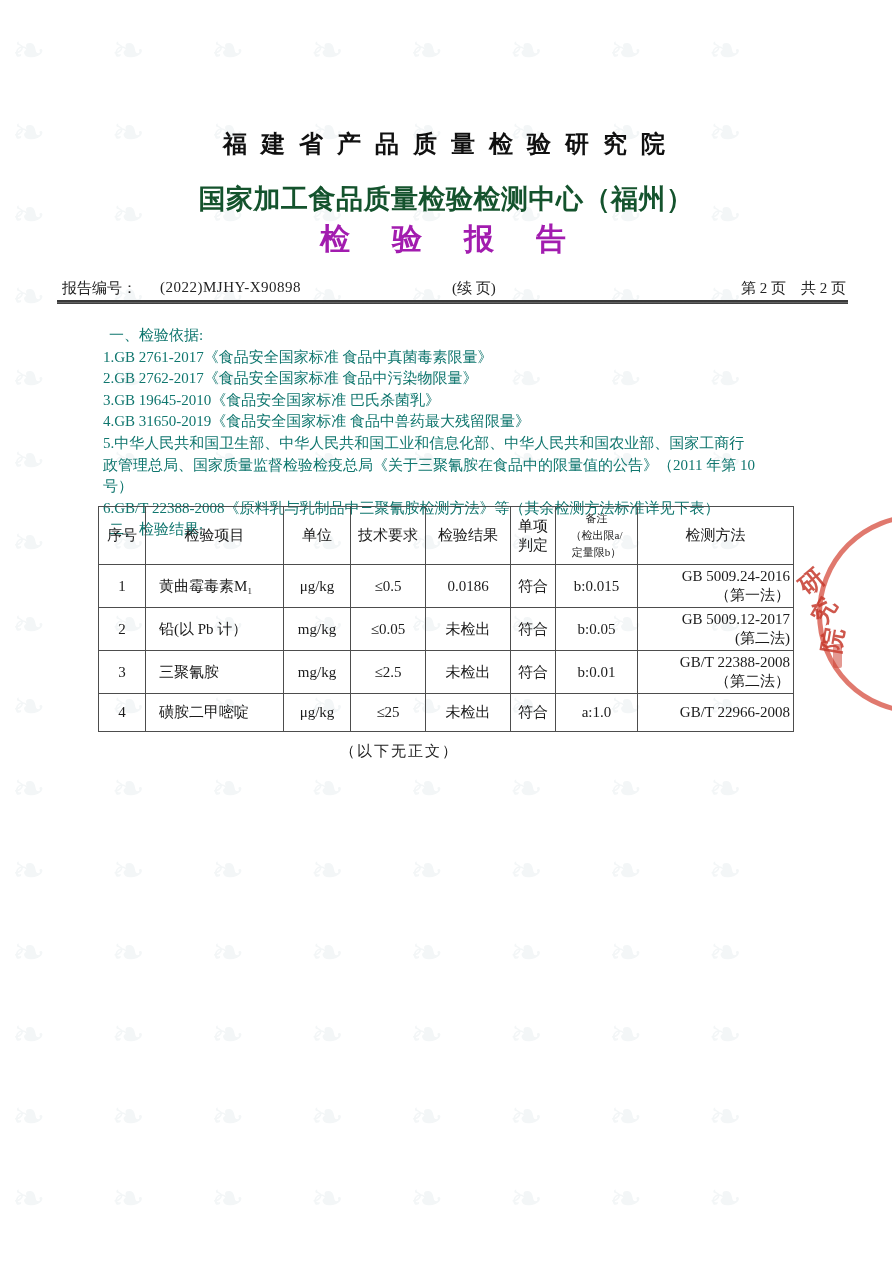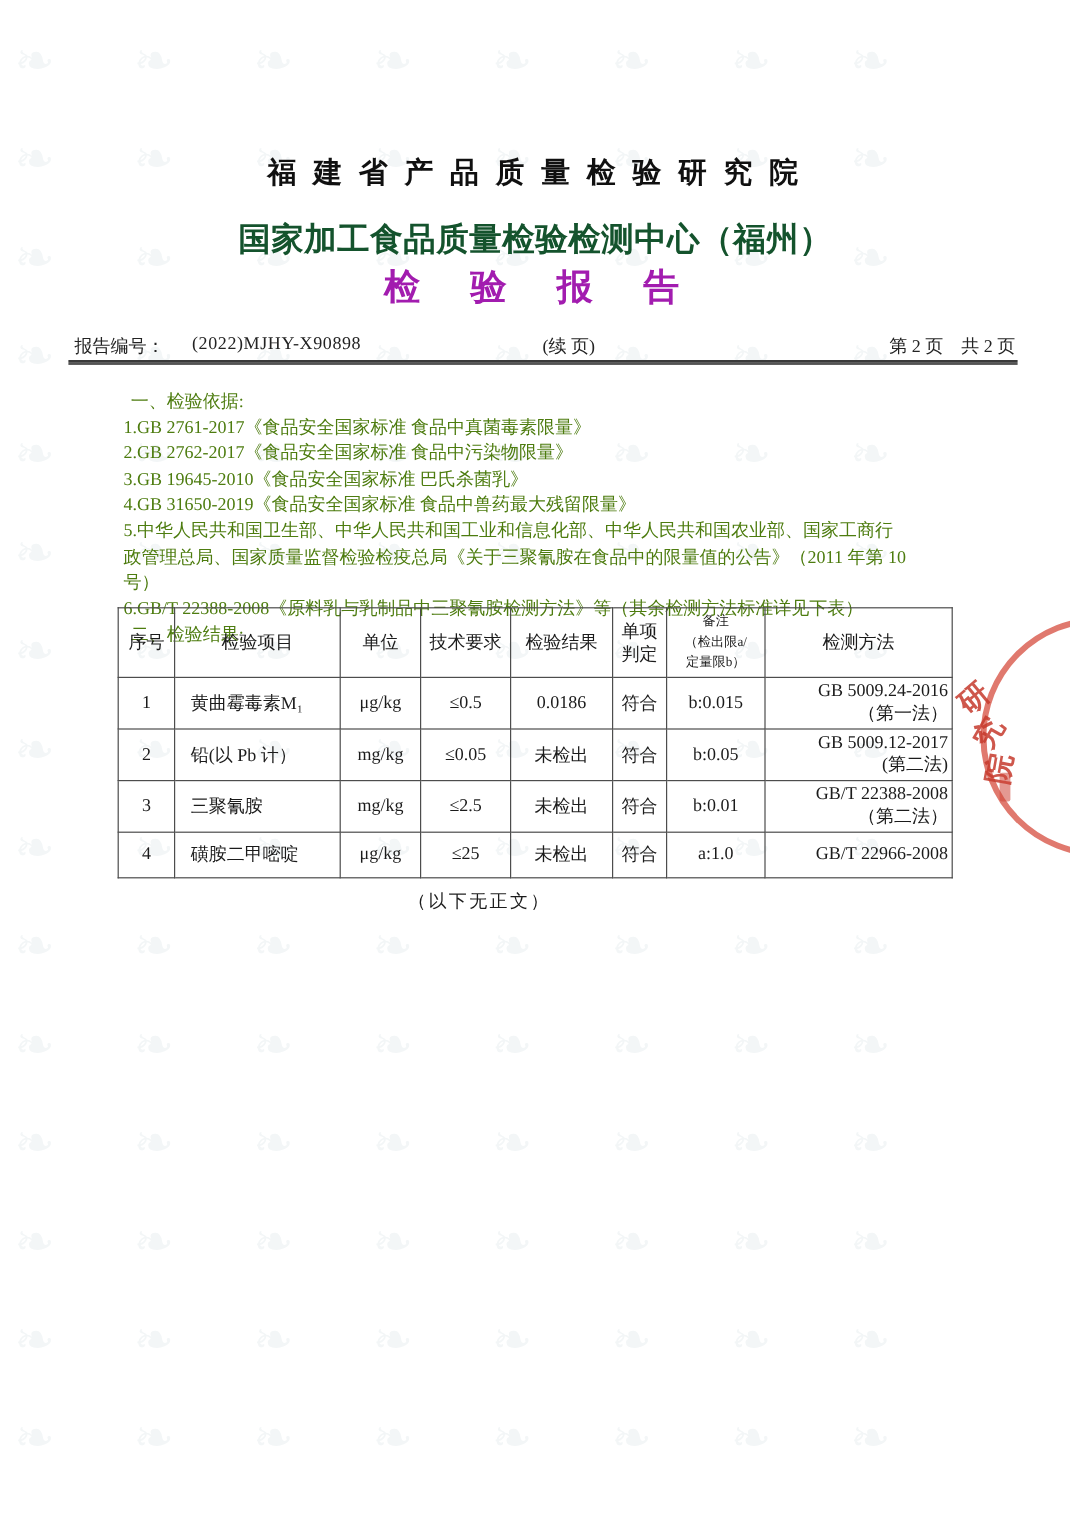--- a/index.html
+++ b/index.html
@@ -48,21 +48,21 @@
   .meta .value{position:absolute;left:160px;top:0;letter-spacing:0.5px;}
   .meta .cont{position:absolute;left:452px;top:0;}
   .meta .pages{position:absolute;right:46px;top:0;}
   .rule{
     position:absolute;top:300px;left:57px;width:791px;height:4px;
     background:linear-gradient(#3a3a3a 45%,#6b6b6b 55%,#303030 100%);
   }
   
   .basis{
     position:absolute;top:325px;left:103px;width:668px;
-    font-size:15px;line-height:21.6px;color:#4d7c0f;
+    font-size:15px;line-height:21.6px;color:#0f766e;
   }
   .basis .line{white-space:pre;}
   .basis .line.section{padding-left:6px;}
   
   table.results{
     position:absolute;top:506px;left:98px;
     border-collapse:collapse;table-layout:fixed;
     font-size:15px;color:#1b1b1b;
     z-index:1;
   }

